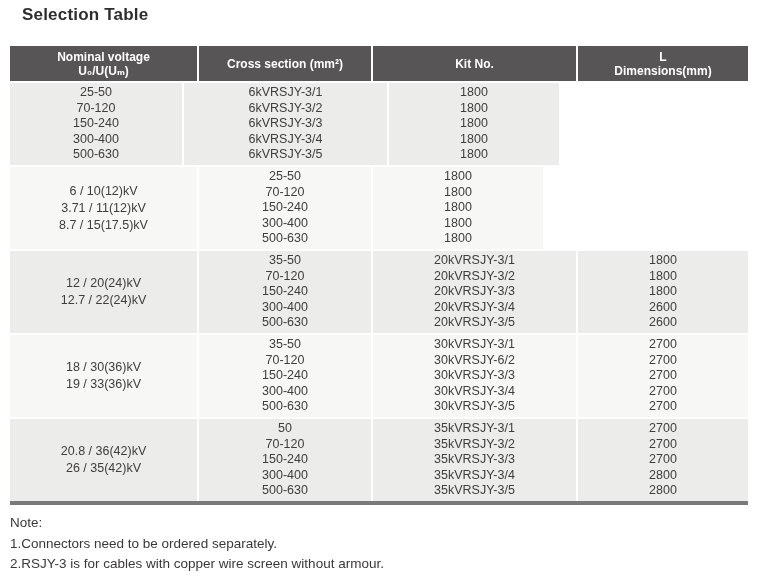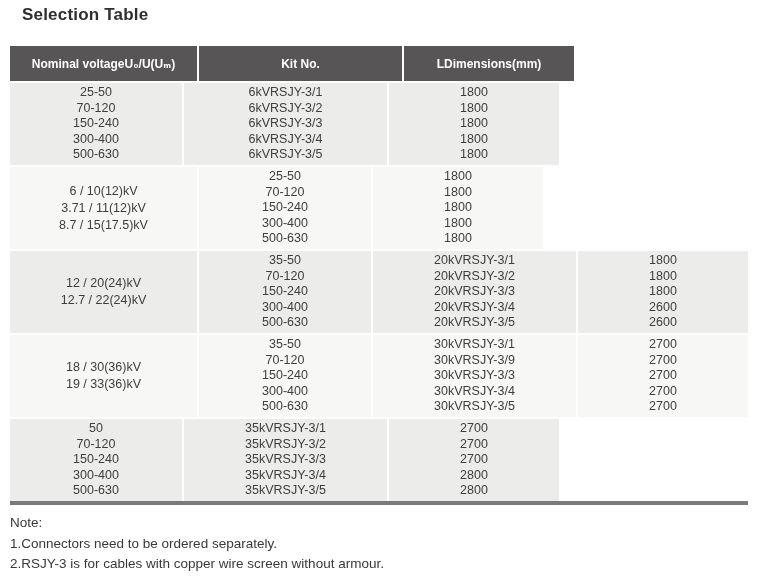--- a/index.html
+++ b/index.html
@@ -34,21 +34,21 @@
     margin-bottom:2px;
   }
   .group:last-child{margin-bottom:0;}
   .hdr-cell{
     background:var(--header-bg);
     color:var(--header-text);
     font-size:12px;
     font-weight:bold;
     height:35px;
     display:flex;
-    flex-direction:row;
+    flex-direction:column;
     align-items:center;
     justify-content:center;
     text-align:center;
     line-height:14px;
   }
   .hdr-line:empty{display:none;}
   .cell{
     display:flex;
     flex-direction:column;
     align-items:center;
@@ -73,20 +73,24 @@
 <body>
 
 <h1 class="page-title">Selection Table</h1>
 
 <div class="sel-table">
   <div class="hdr-row">
     <div class="hdr-cell col-0">
       <span class="hdr-line">Nominal voltage</span>
       <span class="hdr-line">U₀/U(Uₘ)</span>
     </div>
+    <div class="hdr-cell col-1">
+      <span class="hdr-line">Cross section  (mm²)</span>
+
+    </div>
     <div class="hdr-cell col-2">
       <span class="hdr-line">Kit No.</span>
 
     </div>
     <div class="hdr-cell col-3">
       <span class="hdr-line">L</span>
       <span class="hdr-line">Dimensions(mm)</span>
     </div>
   </div>
   <div>
@@ -168,34 +172,38 @@
         </div>
         <div class="cell col-1">
           <div class="cell-line">35-50</div>
           <div class="cell-line">70-120</div>
           <div class="cell-line">150-240</div>
           <div class="cell-line">300-400</div>
           <div class="cell-line">500-630</div>
         </div>
         <div class="cell col-2">
           <div class="cell-line">30kVRSJY-3/1</div>
-          <div class="cell-line">30kVRSJY-3/9</div>
+          <div class="cell-line">30kVRSJY-6/2</div>
           <div class="cell-line">30kVRSJY-3/3</div>
           <div class="cell-line">30kVRSJY-3/4</div>
           <div class="cell-line">30kVRSJY-3/5</div>
         </div>
         <div class="cell col-3">
           <div class="cell-line">2700</div>
           <div class="cell-line">2700</div>
           <div class="cell-line">2700</div>
           <div class="cell-line">2700</div>
           <div class="cell-line">2700</div>
         </div>
       </div>
       <div class="group odd">
+        <div class="cell col-0">
+          <div class="voltage-line">20.8 / 36(42)kV</div>
+          <div class="voltage-line">26 / 35(42)kV</div>
+        </div>
         <div class="cell col-1">
           <div class="cell-line">50</div>
           <div class="cell-line">70-120</div>
           <div class="cell-line">150-240</div>
           <div class="cell-line">300-400</div>
           <div class="cell-line">500-630</div>
         </div>
         <div class="cell col-2">
           <div class="cell-line">35kVRSJY-3/1</div>
           <div class="cell-line">35kVRSJY-3/2</div>

